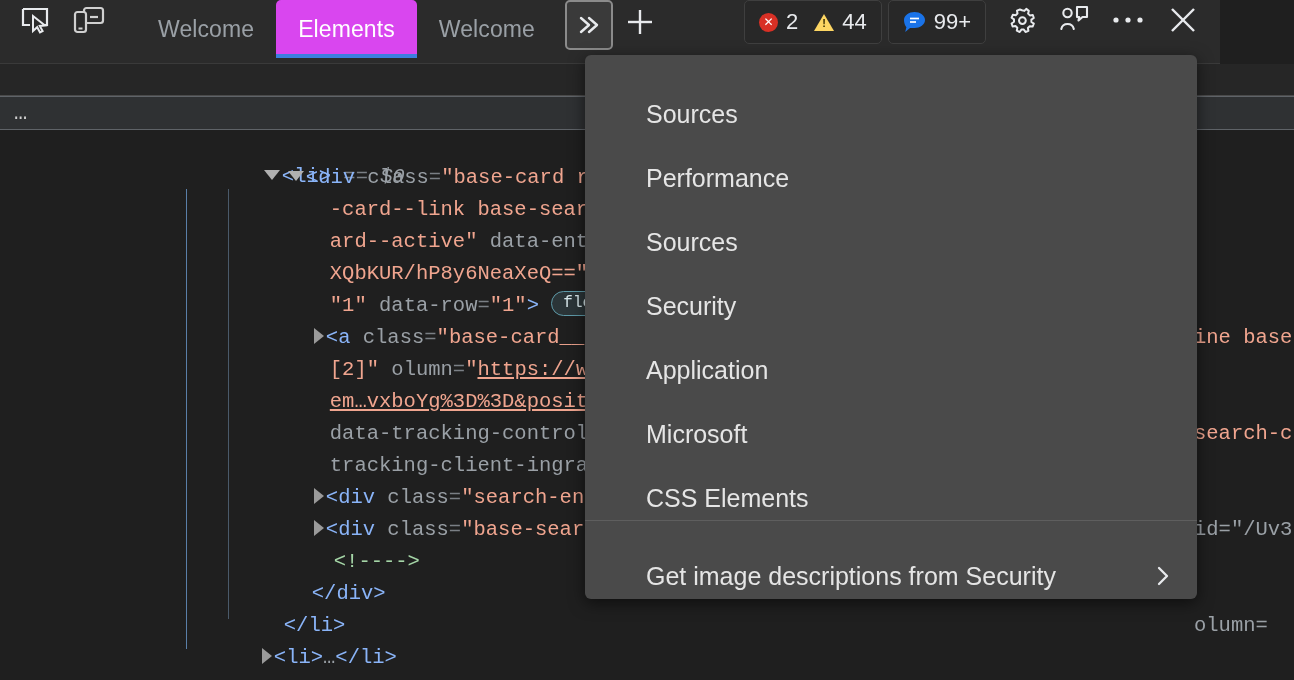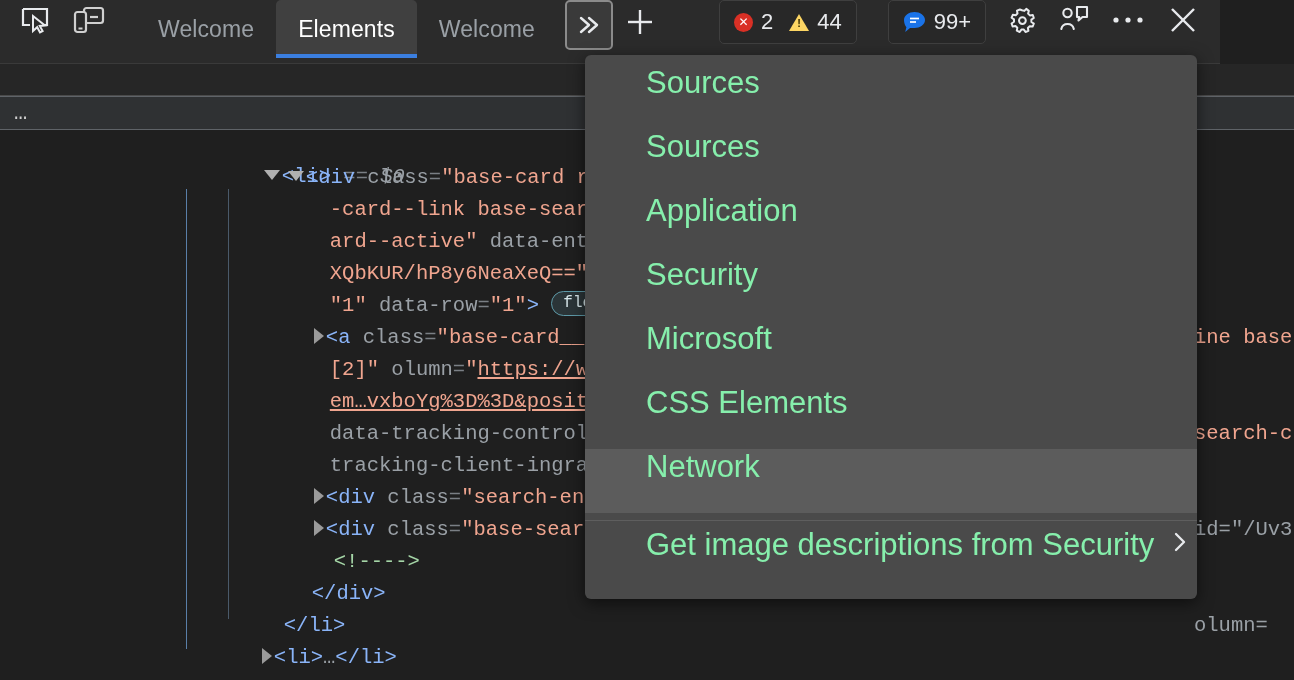--- a/index.html
+++ b/index.html
@@ -52,21 +52,21 @@
     padding: 0 22px;
     box-sizing: border-box;
     color: #9aa0a6;
     font-size: 23px;
     letter-spacing: 0.1px;
     cursor: pointer;
     position: relative;
     white-space: nowrap;
   }
   .tab.active {
-    background: #404040;
+    background: #d946ef;
     color: #ffffff;
     border-radius: 5px 5px 0 0;
   }
   .tab.active::after {
     content: "";
     position: absolute;
     left: 0; right: 0; bottom: 0;
     height: 4px;
     background: #3b7fe0;
   }
@@ -270,25 +270,25 @@
     background: #4a4a4a;
     border-radius: 6px;
     box-shadow: 0 4px 16px rgba(0,0,0,0.55);
     padding: 10px 0 8px;
     box-sizing: border-box;
     z-index: 40;
   }
   .menu-item {
     height: 64px;
     display: flex;
-    align-items: flex-start;
+    align-items: flex-end;
     padding: 0 24px 0 61px;
     box-sizing: border-box;
-    color: #86efac;
-    font-size: 31px;
+    color: #e5e5e5;
+    font-size: 25px;
     cursor: pointer;
     white-space: nowrap;
   }
   .menu-item.highlight { background: #5c5c5c; }
   .menu-sep {
     height: 1px;
     background: #5e5e5e;
     margin: 7px 0 6px;
   }
   .menu-item .mi-label { flex: 1 1 auto; }
@@ -455,21 +455,21 @@
       <div class="badge-item">
         <span class="dot-error">✕</span>
         <span class="badge-count">2</span>
       </div>
       <div class="badge-item">
         <span class="tri-warn"></span>
         <span class="badge-count">44</span>
       </div>
     </div>
 
-    <div class="badge-group" style="margin-right:10px;margin-left:25px;">
+    <div class="badge-group" style="margin-right:10px;">
       <div class="badge-item">
         <svg width="23" height="22" viewBox="0 0 23 22">
           <path d="M11.5 1 C17 1 22 4.3 22 9 C22 13.7 17 17 11.5 17 L7 17 L2.2 21 L3.4 16.2 C1.9 14.4 1 11.8 1 9 C1 4.3 6 1 11.5 1 Z" fill="#1a73e8"></path>
           <line x1="7" y1="7.5" x2="16" y2="7.5" stroke="#ffffff" stroke-width="1.7"></line>
           <line x1="7" y1="11" x2="13" y2="11" stroke="#ffffff" stroke-width="1.7"></line>
         </svg>
         <span class="badge-count">99+</span>
       </div>
     </div>
 
@@ -502,36 +502,36 @@
       </div>
     </div>
 
   </div>
 
   <div class="menu">
     <div class="menu-item">
       <span class="mi-label">Sources</span>
     </div>
     <div class="menu-item">
+      <span class="mi-label">Performance</span>
+    </div>
+    <div class="menu-item">
       <span class="mi-label">Sources</span>
     </div>
     <div class="menu-item">
+      <span class="mi-label">Security</span>
+    </div>
+    <div class="menu-item">
       <span class="mi-label">Application</span>
     </div>
     <div class="menu-item">
-      <span class="mi-label">Security</span>
-    </div>
-    <div class="menu-item">
       <span class="mi-label">Microsoft</span>
     </div>
     <div class="menu-item">
       <span class="mi-label">CSS Elements</span>
-    </div>
-    <div class="menu-item highlight">
-      <span class="mi-label">Network</span>
     </div>
 
     <div class="menu-sep"></div>
 
     <div class="menu-item">
       <span class="mi-label">Get image descriptions from Security</span>
       <span class="mi-arrow">
         <svg width="20" height="30" viewBox="0 0 20 30">
           <path d="M6 7 L14 15 L6 23" fill="none" stroke="#e8eaed" stroke-width="2.3" stroke-linecap="round" stroke-linejoin="round"></path>
         </svg>

